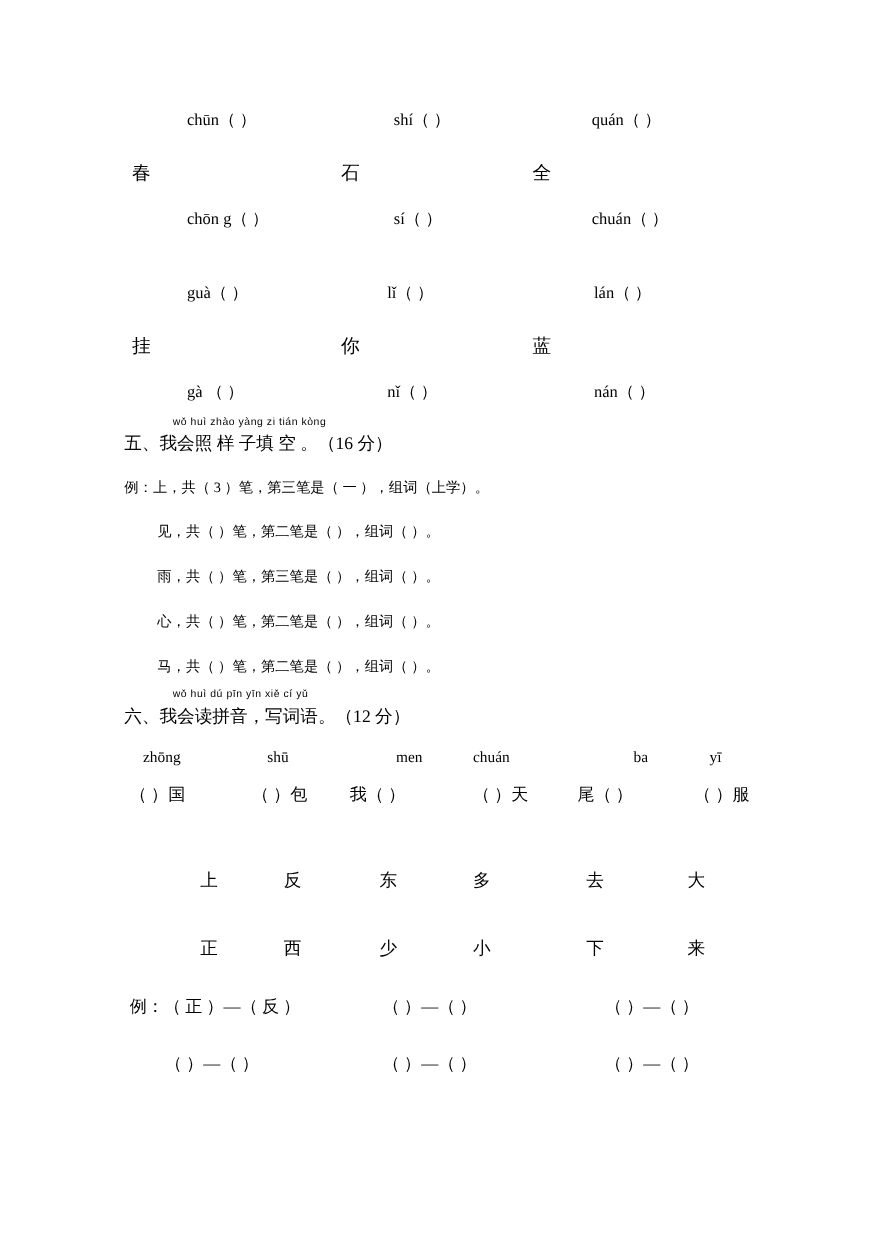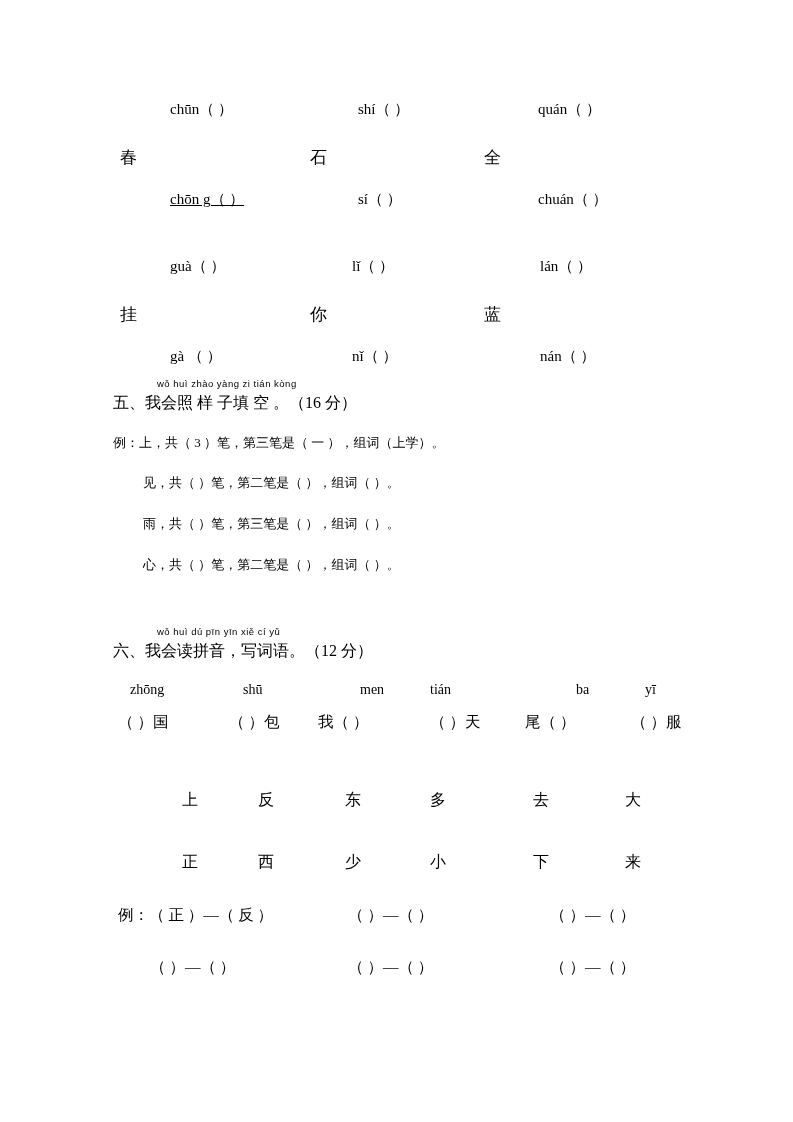--- a/index.html
+++ b/index.html
@@ -115,21 +115,21 @@
       <span class="pin-cell" style="left:170px;">chūn（     ）</span>
       <span class="pin-cell" style="left:358px;">shí（     ）</span>
       <span class="pin-cell" style="left:538px;">quán（     ）</span>
     </div>
     <div class="hz-row">
       <span class="hz-cell" style="left:120px;">春</span>
       <span class="hz-cell" style="left:310px;">石</span>
       <span class="hz-cell" style="left:484px;">全</span>
     </div>
     <div class="pin-row">
-      <span class="pin-cell" style="left:170px;text-decoration:underline;">chōn g（     ）</span>
+      <span class="pin-cell" style="left:170px;">chōn g（     ）</span>
       <span class="pin-cell" style="left:358px;">sí（     ）</span>
       <span class="pin-cell" style="left:538px;">chuán（     ）</span>
     </div>
   </div>
 
   <div class="pin-block" style="top:257px;">
     <div class="pin-row">
       <span class="pin-cell" style="left:170px;">guà（     ）</span>
       <span class="pin-cell" style="left:352px;">lǐ（     ）</span>
       <span class="pin-cell" style="left:540px;">lán（     ）</span>
@@ -156,31 +156,34 @@
   </div>
   <div class="q-line" style="left:143px; top:515px;">
     <span>雨，共（     ）笔，第三笔是（       ），组词（       ）。</span>
   </div>
   <div class="q-line" style="left:143px; top:474px;">
     <span>见，共（     ）笔，第二笔是（       ），组词（       ）。</span>
   </div>
   <div class="q-line" style="left:143px; top:556px;">
     <span>心，共（     ）笔，第二笔是（       ），组词（       ）。</span>
   </div>
+  <div class="q-line" style="left:143px; top:597px;">
+    <span>马，共（     ）笔，第二笔是（       ），组词（       ）。</span>
+  </div>
 
   <div class="sec-head" style="top:641px;">
     <span class="ruby">wǒ huì dú pīn yīn   xiě  cí  yǔ</span>
     <span>六、</span><span>我会读拼音，写词语。</span><span>（12 分）</span>
   </div>
 
   <div class="py-line" style="left:0; top:682px; width:793px;">
     <span class="py-item" style="left:130px;">zhōng</span>
     <span class="py-item" style="left:243px;">shū</span>
     <span class="py-item" style="left:360px;">men</span>
-    <span class="py-item" style="left:430px;">tián</span>
+    <span class="py-item" style="left:430px;">chuán</span>
     <span class="py-item" style="left:576px;">ba</span>
     <span class="py-item" style="left:645px;">yī</span>
   </div>
 
   <div class="word-line" style="left:0; top:712px; width:793px;">
     <span class="word-item" style="left:118px;">（   ）国</span>
     <span class="word-item" style="left:229px;">（   ）包</span>
     <span class="word-item" style="left:318px;">我（     ）</span>
     <span class="word-item" style="left:430px;">（   ）天</span>
     <span class="word-item" style="left:525px;">尾（     ）</span>

